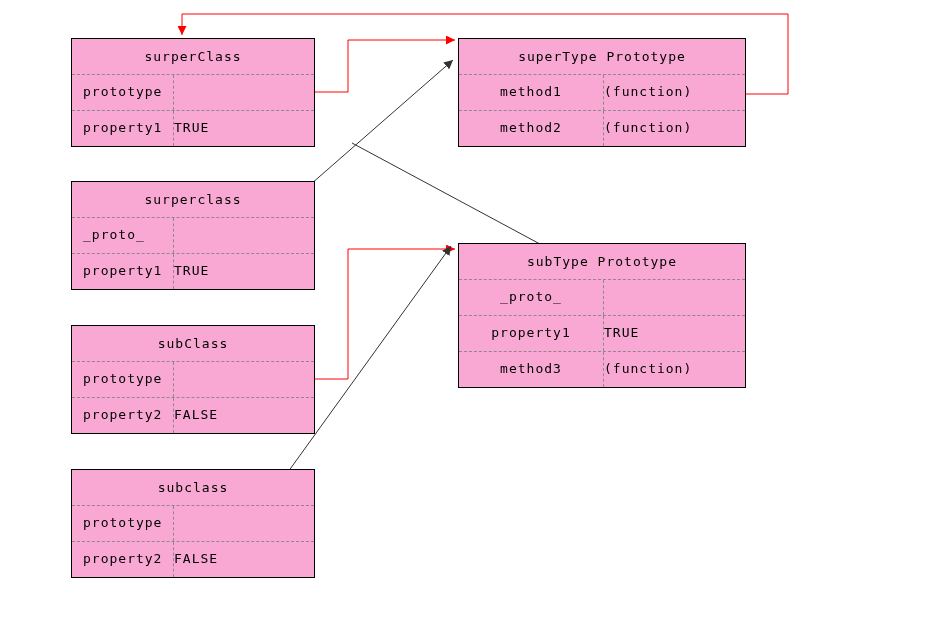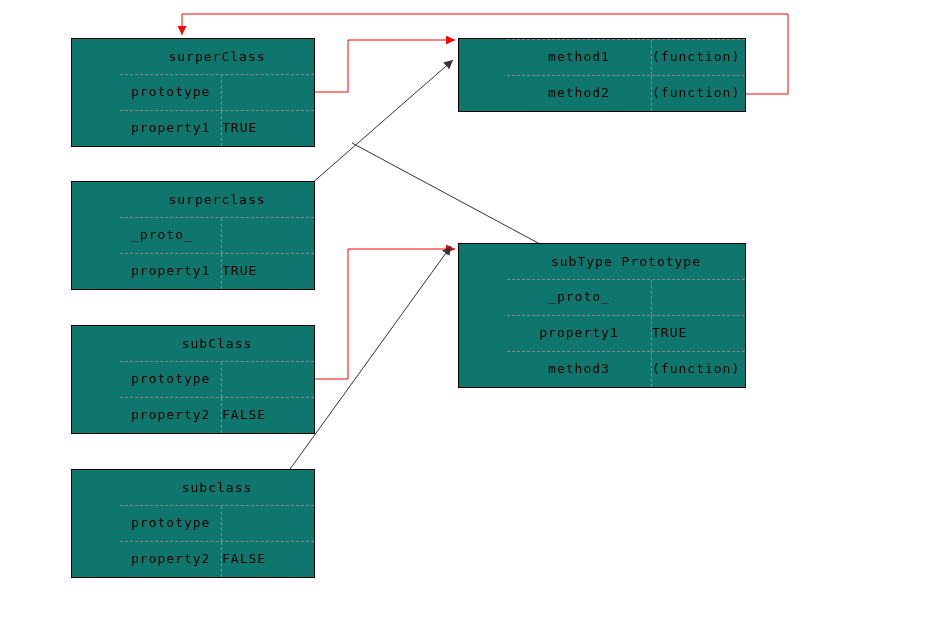--- a/index.html
+++ b/index.html
@@ -2,21 +2,21 @@
 <html><head>
 <meta charset="utf-8">
 <style>
   * { margin:0; padding:0; box-sizing:border-box; }
   html,body { background:#ffffff; }
   .canvas {
     position:relative; width:948px; height:626px; background:#ffffff;
     font-family:"DejaVu Sans Mono","Liberation Mono",monospace;
     font-size:13px; color:#000000; overflow:hidden;
   }
-  .box { position:absolute; border:1px solid #000000; background:#0f766e;padding-left:48px; }
+  .box { position:absolute; border:1px solid #000000; background:#f9a8d4; }
   .box-title { height:35px; line-height:35px; text-align:center; letter-spacing:1px; }
   .box-row { display:flex; height:36px; border-top:1px dashed #8a8a8a; }
   .row-label { height:100%; line-height:34px; border-right:1px dashed #8a8a8a; letter-spacing:1px; }
   .row-value { flex:1; height:100%; line-height:34px; text-align:left; letter-spacing:1px; }
   .box.leftcol { width:244px; }
   .box.leftcol .row-label { width:102px; padding-left:11px; }
   .box.rightcol { width:288px; }
   .box.rightcol .row-label { width:145px; text-align:center; }
   svg.arrows { position:absolute; left:0; top:0; pointer-events:none; }
 </style>
@@ -90,20 +90,21 @@
       <div class="row-label">prototype</div>
       <div class="row-value"></div>
     </div>
     <div class="box-row">
       <div class="row-label">property2</div>
       <div class="row-value">FALSE</div>
     </div>
   </div>
 
   <div class="box rightcol" style="left:458px; top:38px;">
+    <div class="box-title">superType Prototype</div>
     <div class="box-row">
       <div class="row-label">method1</div>
       <div class="row-value">(function)</div>
     </div>
     <div class="box-row">
       <div class="row-label">method2</div>
       <div class="row-value">(function)</div>
     </div>
   </div>
 

